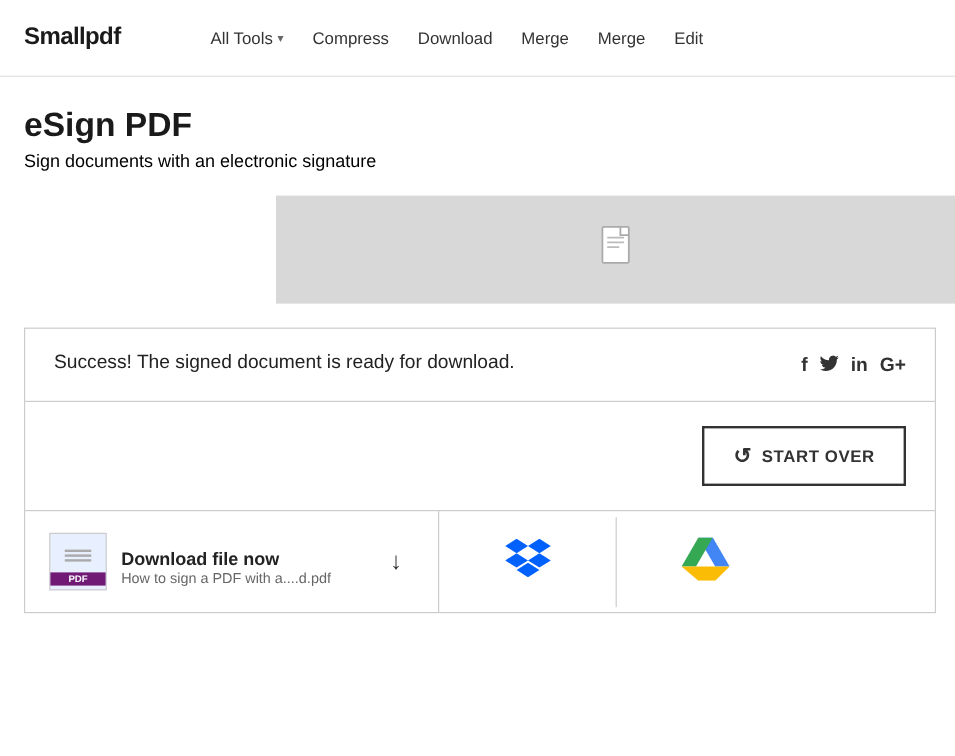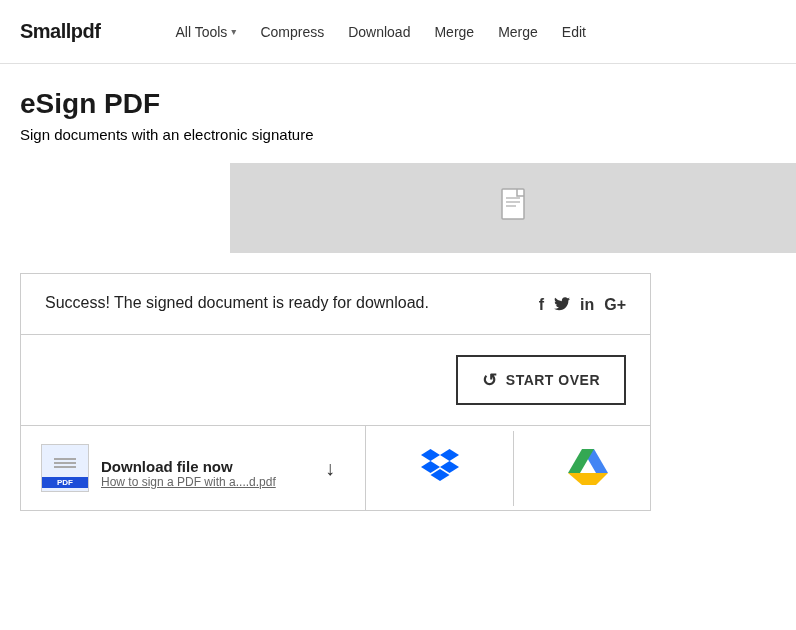--- a/index.html
+++ b/index.html
@@ -70,21 +70,21 @@
       margin-bottom: 20px;
     }
     .file-icon {
       color: #999;
       font-size: 28px;
     }
 
     
     .success-box {
       border: 1px solid #ccc;
-      width: 631px;
+      width: 760px;
       margin-bottom: 0;
     }
     .success-top {
       padding: 20px 24px;
       display: flex;
       align-items: flex-start;
       justify-content: space-between;
       border-bottom: 1px solid #ccc;
     }
     .success-message {
@@ -150,21 +150,21 @@
       align-items: center;
       justify-content: center;
       flex-shrink: 0;
       position: relative;
     }
     .pdf-icon-box .pdf-label {
       position: absolute;
       bottom: 3px;
       left: 0;
       right: 0;
-      background: #1d4ed8;
+      background: #701a75;
       color: #fff;
       font-size: 8px;
       font-weight: 700;
       text-align: center;
       padding: 1px 0;
     }
     .pdf-icon-box .doc-lines {
       display: flex;
       flex-direction: column;
       gap: 2px;
@@ -182,21 +182,20 @@
     }
     .download-title {
       font-size: 15px;
       font-weight: 700;
       color: #222;
       margin-top: 10px;
     }
     .download-subtitle {
       font-size: 12px;
       color: #666;
-      text-decoration: underline;
     }
 
     .download-arrow {
       margin-left: auto;
       font-size: 20px;
       color: #333;
       cursor: pointer;
       padding-right: 10px;
     }
 

